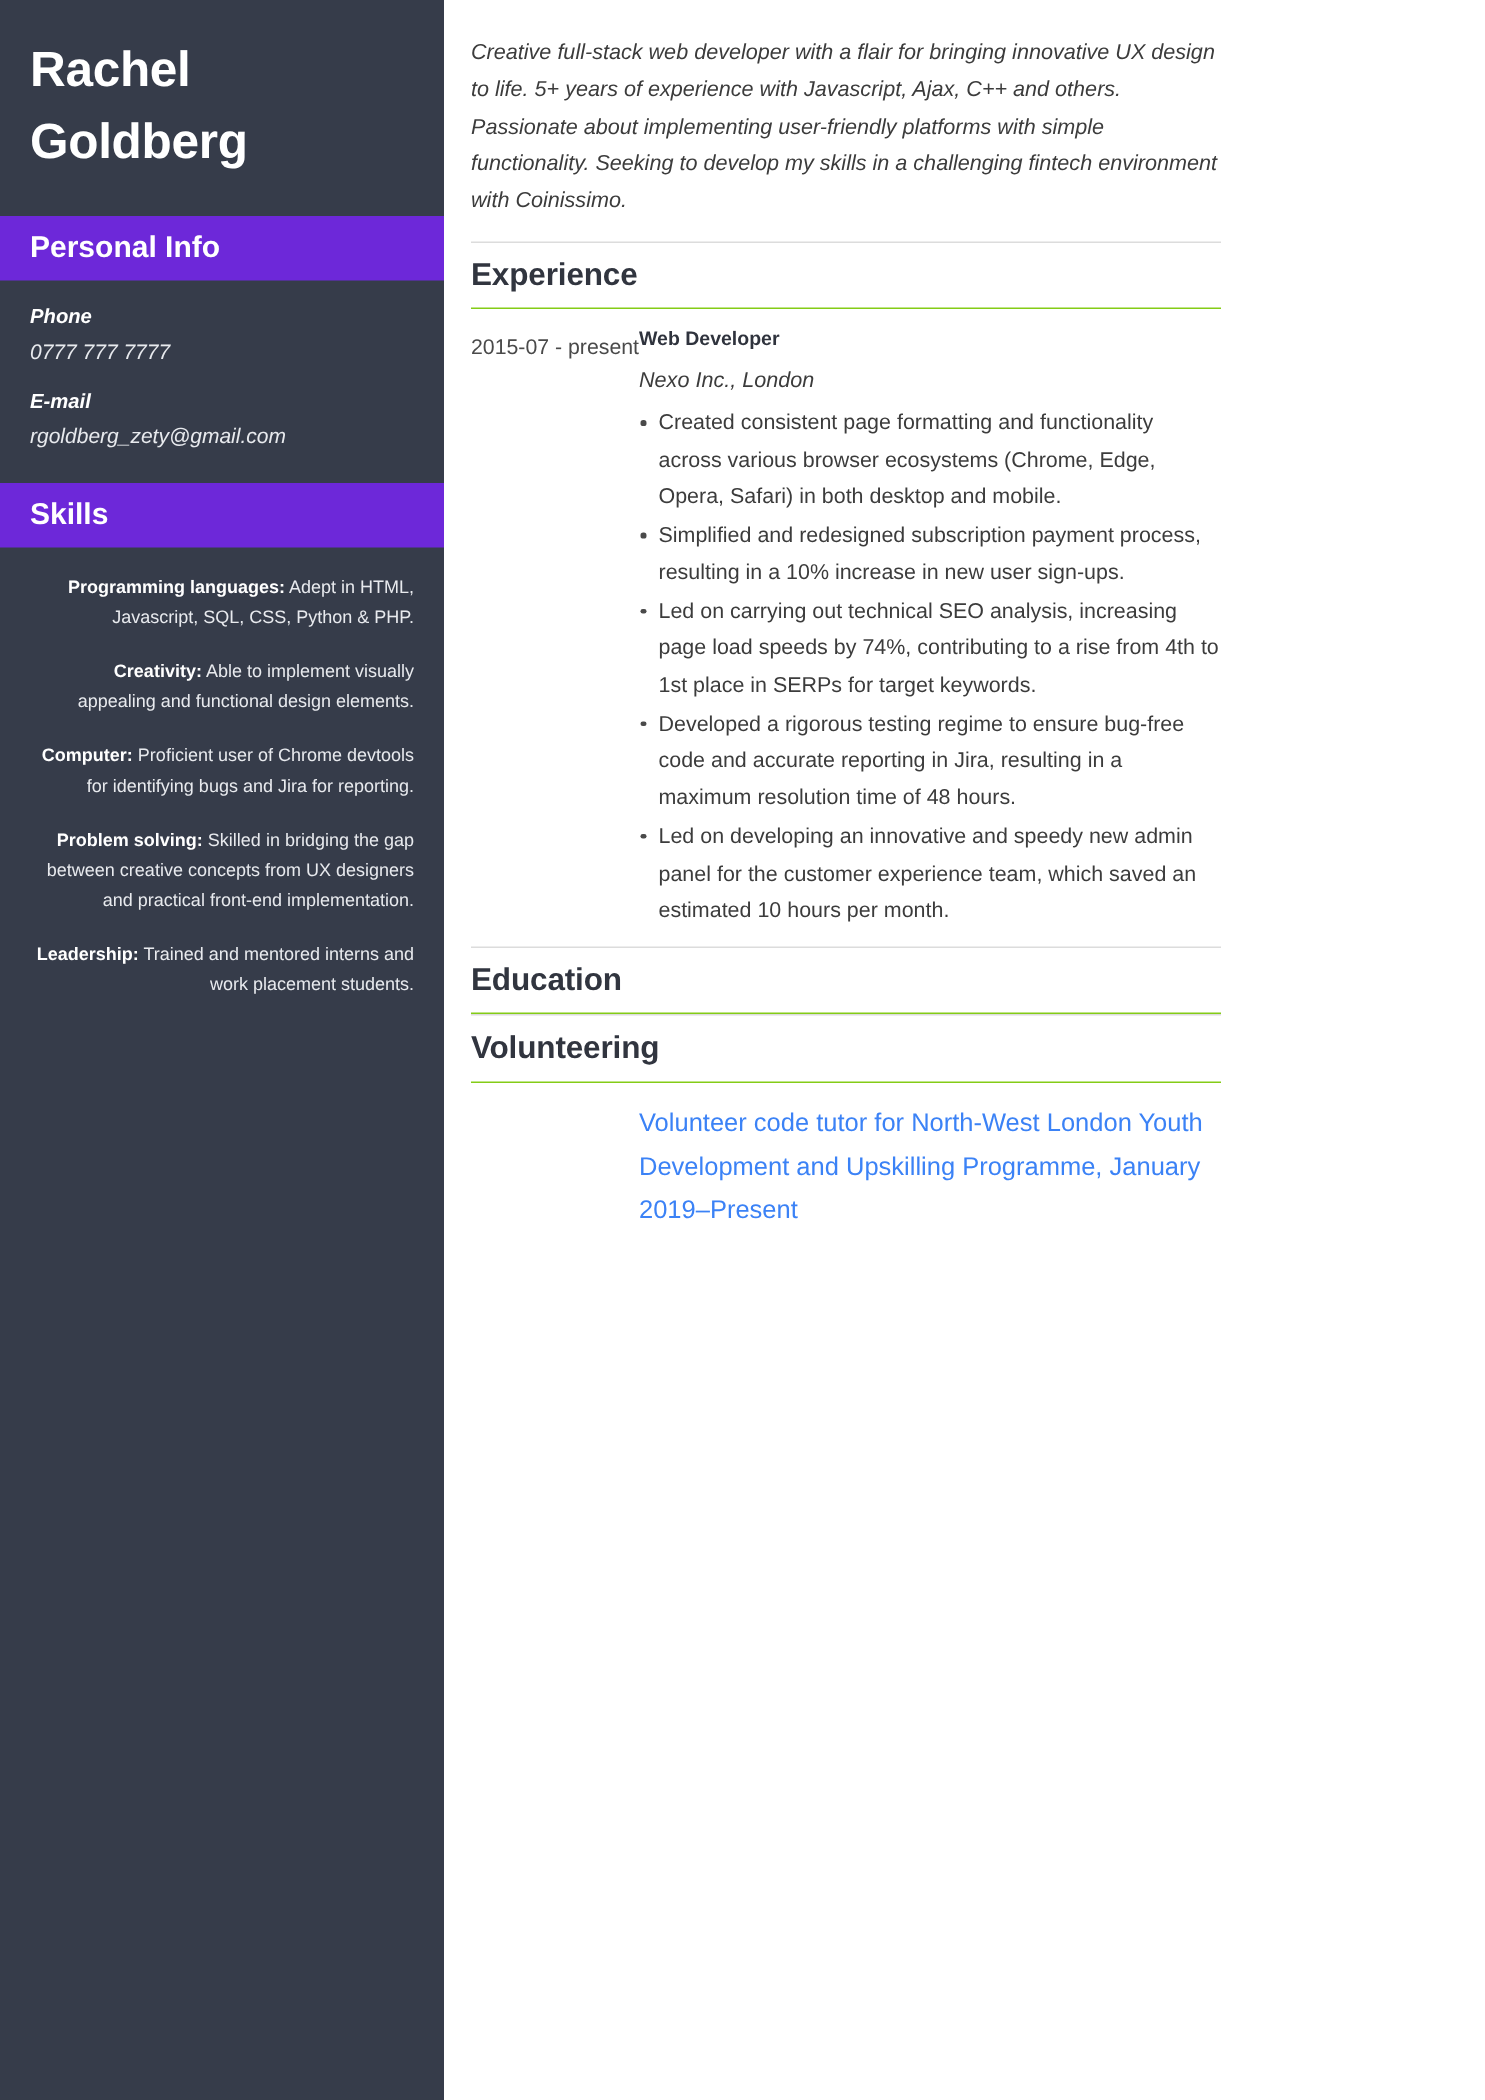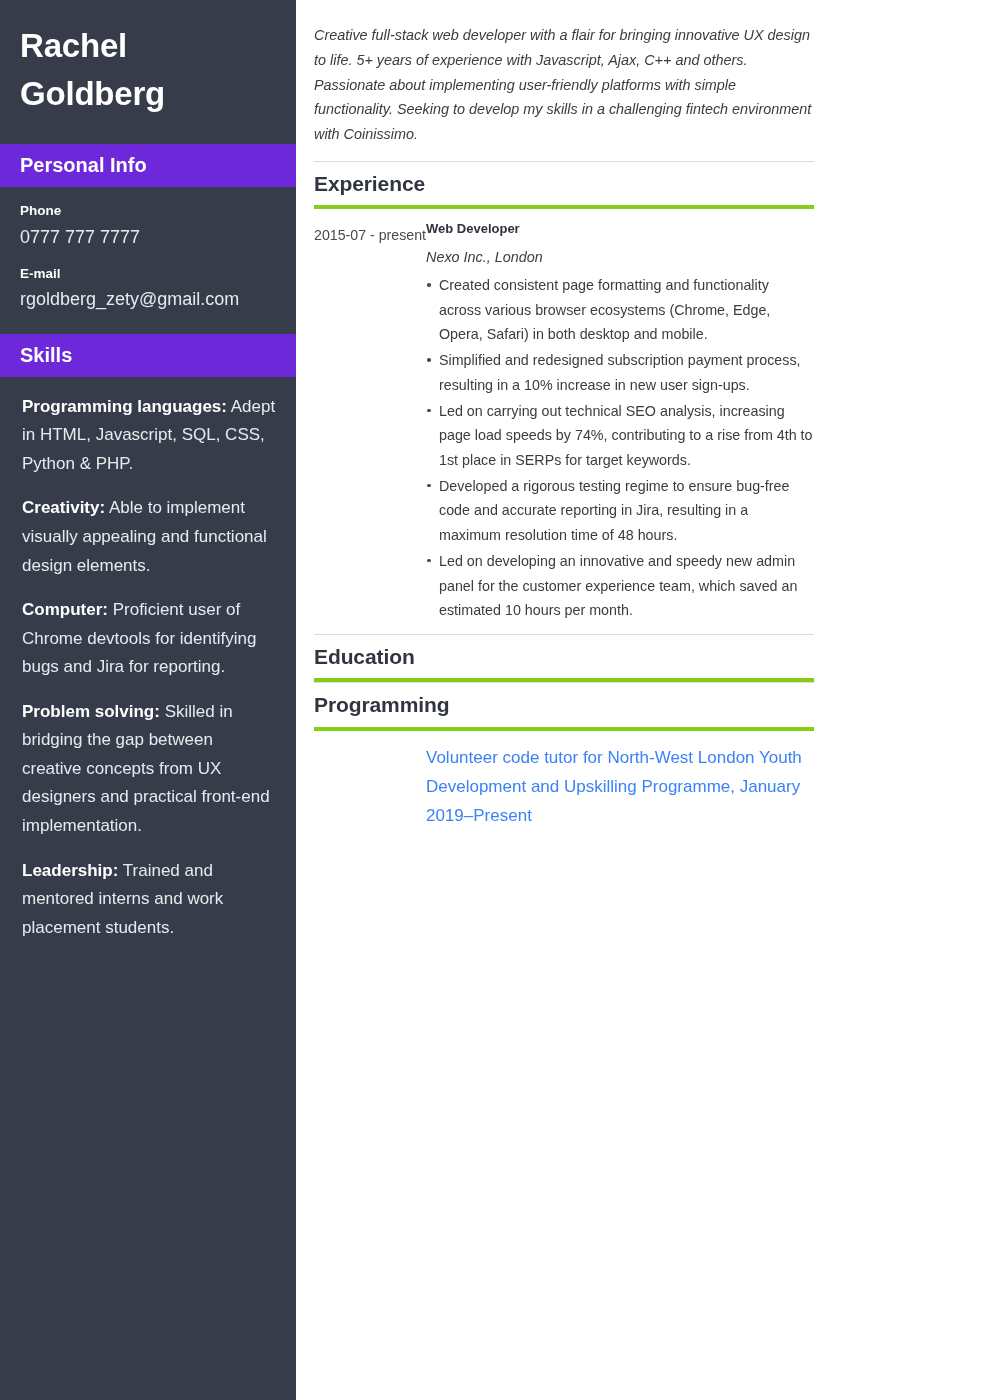--- a/index.html
+++ b/index.html
@@ -49,40 +49,41 @@
     font-size: 20px;
     font-weight: bold;
     line-height: 1.2;
     color: #ffffff;
   }
 
   .side-section-body {
     padding: 14px 20px 8px 20px;
   }
 
-  .info-item { margin-bottom: 13px; }
+  .info-item { margin-bottom: 13px; font-style: italic; }
   .info-label {
     font-size: 13.5px;
     font-weight: bold;
     line-height: 1.5;
     color: #ffffff;
     margin-bottom: 2px;
   }
   .info-value {
-    font-size: 18px;
+    font-size: 14px;
     line-height: 1.5;
     color: #e8eaee;
   }
 
   .skills-body { padding: 16px 20px 20px 22px; }
   .skill-item {
-    font-size: 17px;
+    font-size: 12px;
     line-height: 1.68;
     color: #e8eaee;
     margin-bottom: 16px;
+    text-align: right;
   }
   .skill-item:last-child { margin-bottom: 0; }
   .skill-name {
     font-weight: bold;
     color: #ffffff;
   }
 
   
   .main {
     flex: 1 1 auto;
@@ -95,21 +96,21 @@
     line-height: 1.72;
     color: #3c3c3c;
     padding: 5px 0 14px 0;
     font-style: italic;
   }
 
   .section { margin-bottom: 0; }
 
   .section-head {
     border-top: 1px solid #dcdcdc;
-    border-bottom: 4px solid #84cc16;
+    border-bottom: 1px solid #84cc16;
     padding: 9px 0 8px 0;
     margin-bottom: 0;
   }
   .section-head h2 {
     font-size: 21px;
     font-weight: bold;
     color: #31353f;
     line-height: 1.25;
     letter-spacing: -0.1px;
   }
@@ -252,21 +253,21 @@
     </section>
 
     <section class="section">
       <div class="section-head">
         <h2>Education</h2>
       </div>
     </section>
 
     <section class="section">
       <div class="section-head">
-        <h2>Programming</h2>
+        <h2>Volunteering</h2>
       </div>
       <div class="plain-entry">
         <div class="entry-dates"></div>
         <div class="entry-body">
           <div class="plain-text">Volunteer code tutor for North-West London Youth Development and Upskilling Programme, January 2019–Present</div>
         </div>
       </div>
     </section>
 
   </main>

